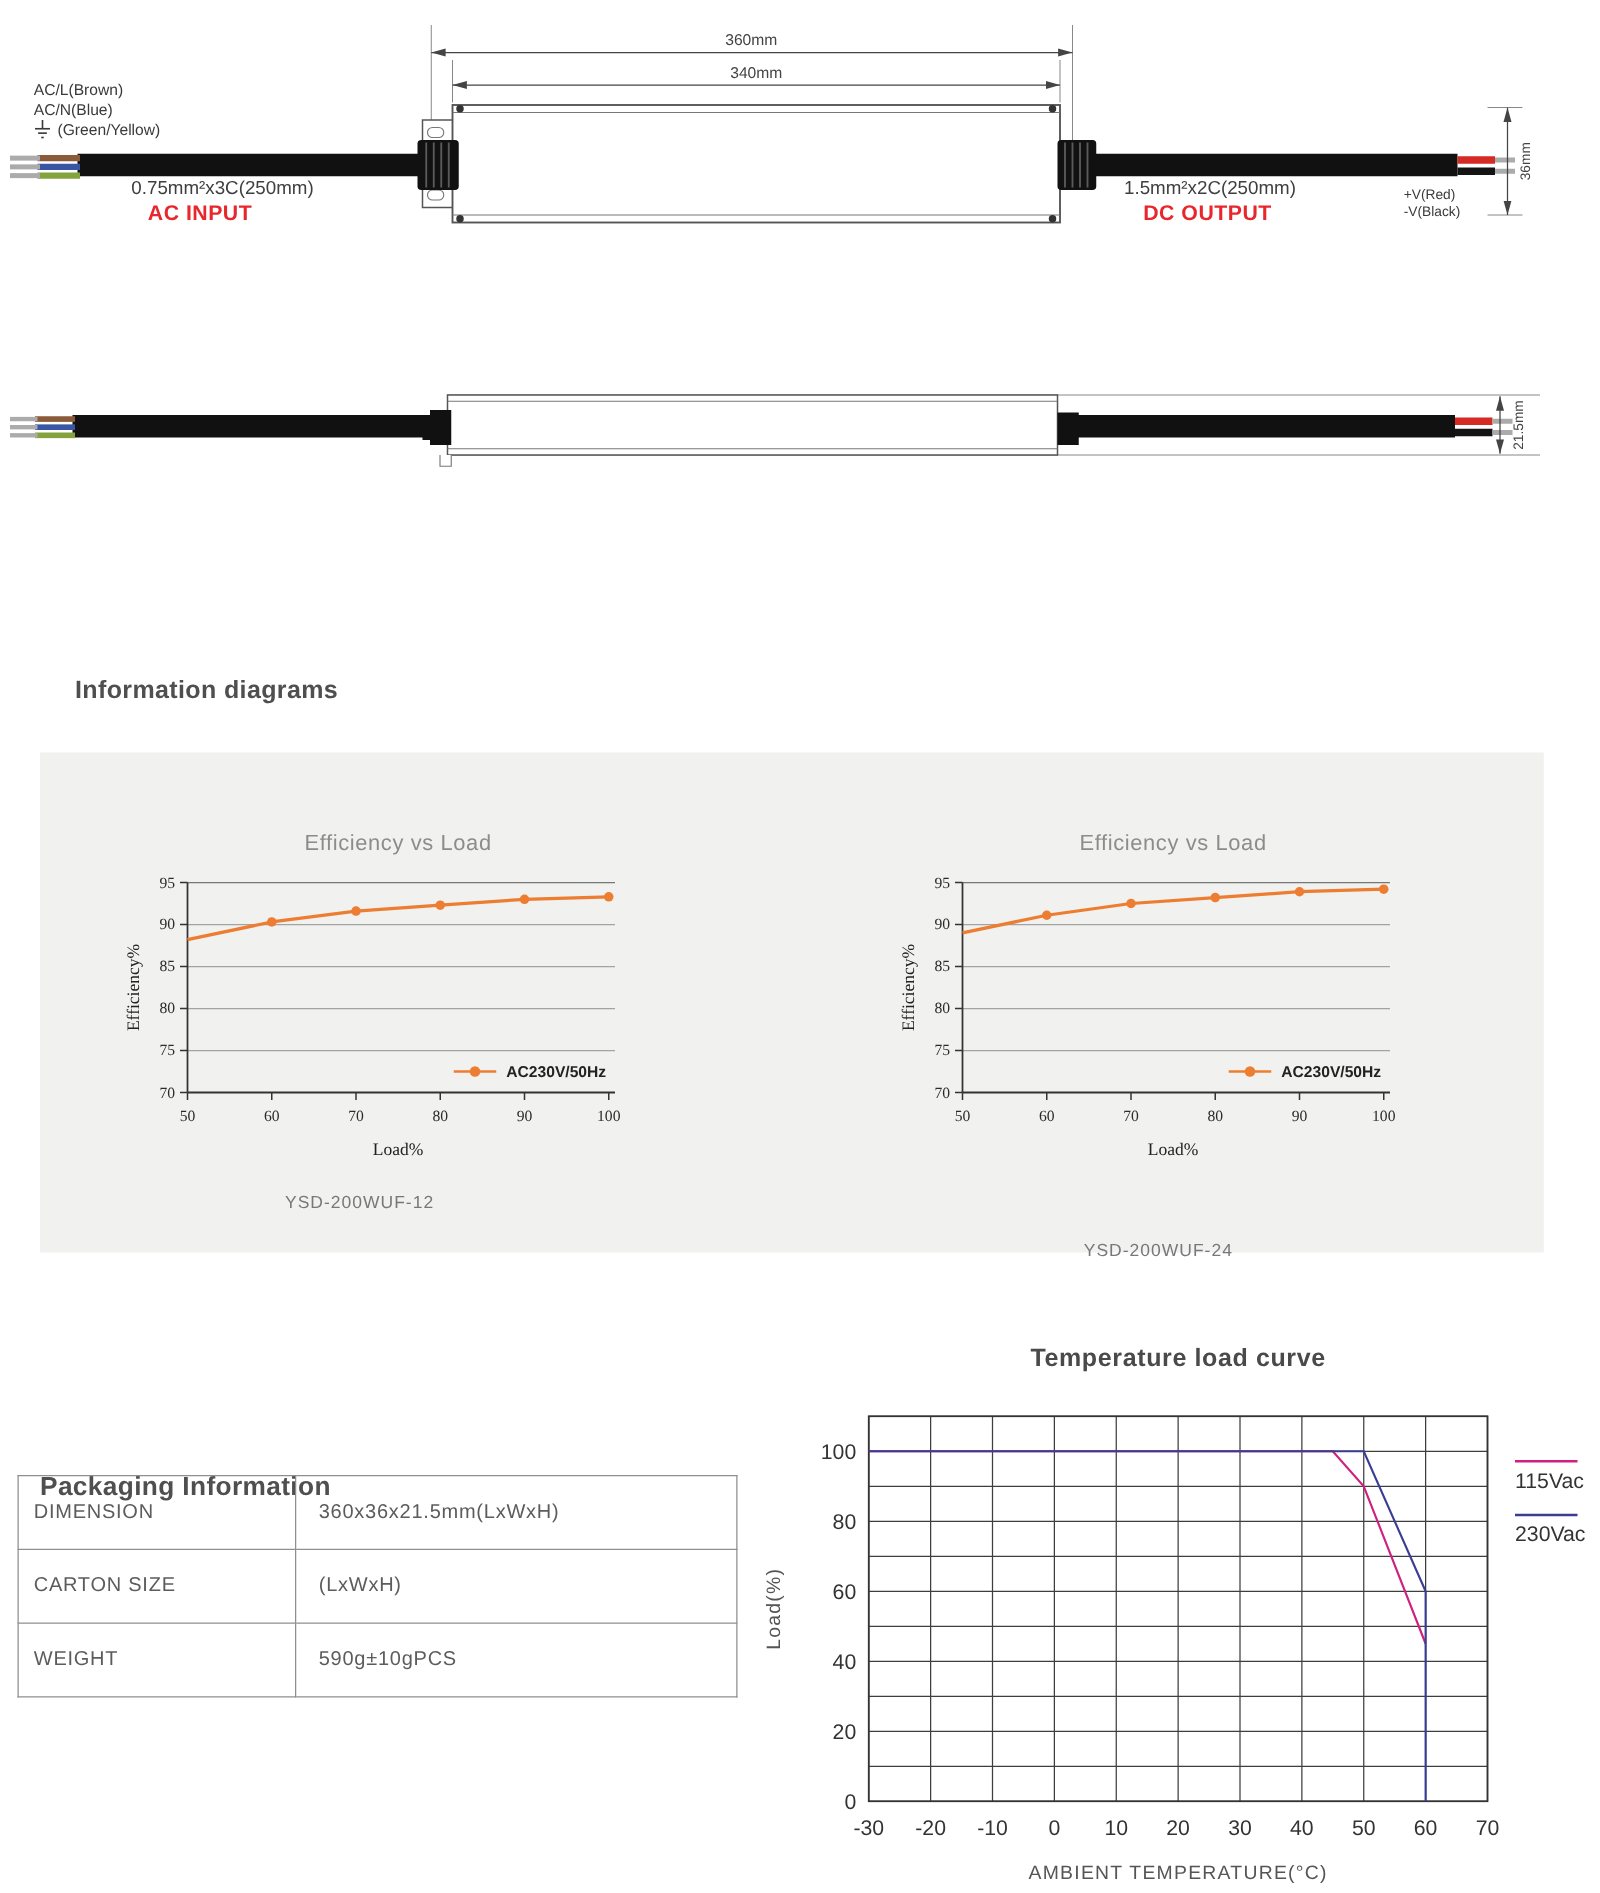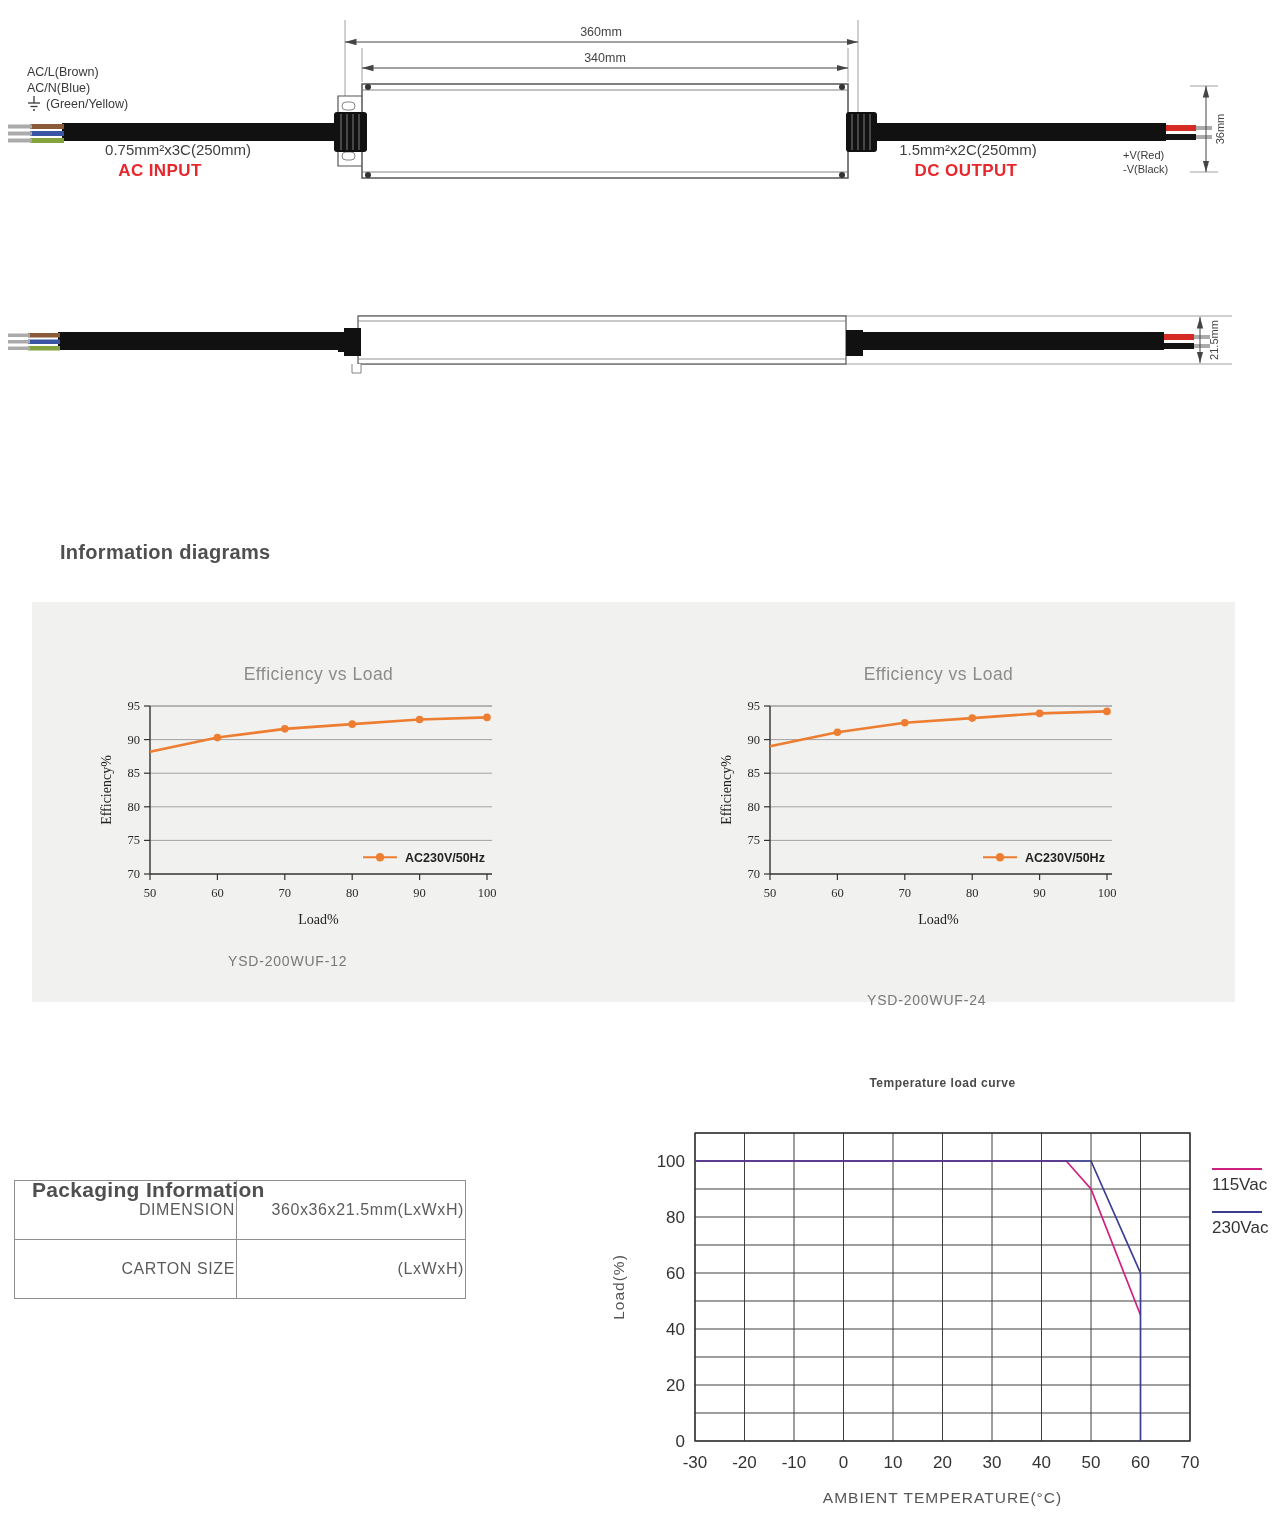--- a/index.html
+++ b/index.html
@@ -2,38 +2,38 @@
 <html><head>
 <meta charset="utf-8">
 <style>
   html,body{margin:0;padding:0;}
   body{width:1280px;height:1514px;position:relative;background:#ffffff;
        font-family:"Liberation Sans",sans-serif;overflow:hidden;}
   .abs{position:absolute;}
   .heading{font-size:20px;font-weight:bold;color:#4f4f4f;letter-spacing:.3px;}
   .panel{background:#f1f1ef;}
   .caption{font-size:14px;color:#787878;letter-spacing:.8px;}
-  .temp-title{font-size:12px;font-weight:bold;color:#4a4a4a;letter-spacing:.5px;text-align:center;}
+  .temp-title{font-size:20px;font-weight:bold;color:#4a4a4a;letter-spacing:.5px;text-align:center;}
   
   .dl{font-size:12.5px;fill:#3a3a3a;}
   .dspec{font-size:15px;fill:#3f3f3f;}
   .dred{font-size:17px;font-weight:bold;letter-spacing:.4px;}
   .ddim{font-size:12.5px;fill:#444;}
   .dsmall{font-size:11px;fill:#3a3a3a;}
   .ddimv{font-size:11px;fill:#444;}
   
   .eff-title{font-size:17.5px;fill:#8c8c8c;letter-spacing:.5px;font-family:"Liberation Sans",sans-serif;}
   .eff-tick{font-size:12.5px;fill:#2b2b2b;font-family:"Liberation Serif",serif;}
   .eff-axis{font-size:14px;fill:#222;font-family:"Liberation Serif",serif;}
   .eff-legend{font-size:12.5px;font-weight:bold;fill:#222;font-family:"Liberation Sans",sans-serif;}
   
   .temp-tick{font-size:17px;fill:#333;font-family:"Liberation Sans",sans-serif;}
   .temp-axis{font-size:15.5px;fill:#555;letter-spacing:1px;font-family:"Liberation Sans",sans-serif;}
   
-  table.pkg{border-collapse:collapse;width:452px;text-align:right;}
+  table.pkg{border-collapse:collapse;width:576px;}
   table.pkg td{border:1px solid #8f8f8f;height:56px;font-size:16px;color:#5c5c5c;letter-spacing:.6px;}
   table.pkg td.lbl{width:208px;padding-left:12px;}
   table.pkg td.val{padding-left:18px;}
   
   .temp-legend{width:70px;}
   .tl-entry{margin-bottom:16px;}
   .tl-line{width:50px;height:2px;margin-bottom:5px;}
   .tl-name{font-size:17px;color:#333;}
 </style>
 </head>
@@ -274,20 +274,24 @@
 <table class="pkg abs" style="left:14px;top:1180px">
   <tbody>
     <tr>
       <td class="lbl">DIMENSION</td>
       <td class="val">360x36x21.5mm(LxWxH)</td>
     </tr>
     <tr>
       <td class="lbl">CARTON SIZE</td>
       <td class="val">(LxWxH)</td>
     </tr>
+    <tr>
+      <td class="lbl">WEIGHT</td>
+      <td class="val">590g±10gPCS</td>
+    </tr>
   </tbody>
 </table>
 
 <div class="abs temp-title" style="left:695px;top:1076px;width:495px">Temperature load curve</div>
 
 <svg id="tempchart" class="abs" style="left:600px;top:1098px" width="680" height="416" viewBox="0 0 680 416">
     <line x1="95" y1="35" x2="95" y2="343" stroke="#3e3e3e" stroke-width="1"></line>
     <line x1="144.5" y1="35" x2="144.5" y2="343" stroke="#3e3e3e" stroke-width="1"></line>
     <line x1="194" y1="35" x2="194" y2="343" stroke="#3e3e3e" stroke-width="1"></line>
     <line x1="243.5" y1="35" x2="243.5" y2="343" stroke="#3e3e3e" stroke-width="1"></line>

